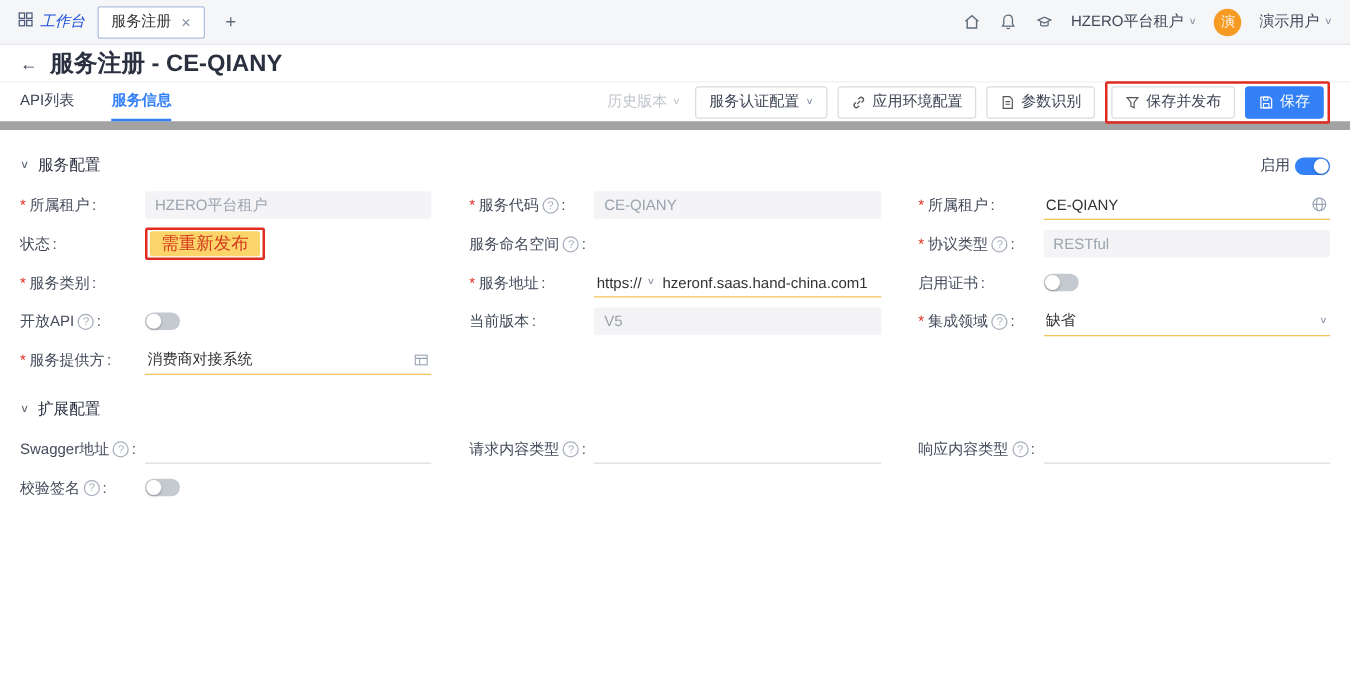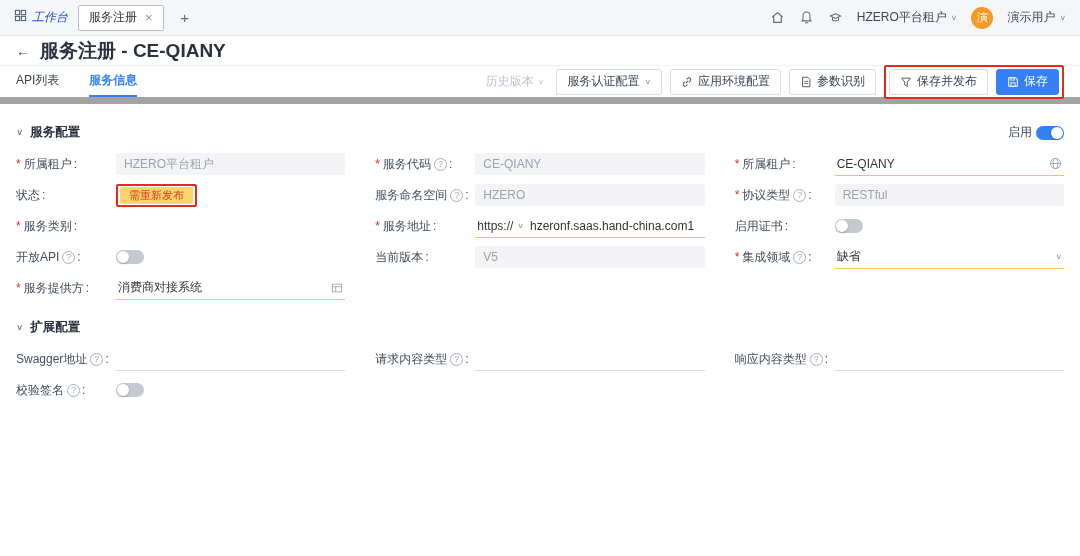--- a/index.html
+++ b/index.html
@@ -56,21 +56,21 @@
     font-family:inherit; cursor:pointer; white-space:nowrap;
   }
   .btn.primary { background:var(--primary); border-color:var(--primary); color:#fff; }
   .red-note { border:2px solid var(--annotation-red); border-radius:2px; }
   .btn-note { display:inline-flex; align-items:center; gap:8px; padding:2px 3px; }
 
   
   .content { flex:1; background:#fff; padding:8px 16px 0; overflow:hidden; }
   .section-head { display:flex; align-items:center; gap:7px; padding:12px 0 10px; }
   .sec-caret { font-size:10px; color:#5f6b7a; cursor:pointer; transform:scaleY(.85); }
-  .sec-title { font-weight:bold; font-size:12.5px; color:#2b3040; }
+  .sec-title { font-weight:normal; font-size:12.5px; color:#2b3040; }
   .enable-wrap { margin-left:auto; display:flex; align-items:center; gap:4px; color:#3c4354; }
 
   .form-grid {
     display:grid; grid-template-columns:1fr 1fr 1fr; column-gap:30px; row-gap:5px; margin-bottom:6px;
   }
   .field { display:flex; align-items:center; min-height:26px; }
   .flabel { display:flex; align-items:center; width:100px; flex-shrink:0; color:#444b5a; }
   .flabel::after { content:":"; margin-left:2px; }
   .req::before { content:"*"; color:#e02b20; margin-right:3px; }
   .help {
@@ -88,21 +88,21 @@
     flex:1; min-width:0; border:none; outline:none; background:transparent;
     font:inherit; color:#333; height:21px; padding:0 2px;
   }
   .prefix { color:#333; padding-left:2px; white-space:nowrap; }
   .sel-value { flex:1; color:#333; padding-left:2px; }
   .end-icon { display:flex; align-items:center; flex-shrink:0; padding-right:2px; cursor:pointer; }
 
   .badge-note { display:inline-block; padding:1px 2px; }
   .status-badge {
     display:inline-block; background:var(--badge-bg); color:var(--badge-text);
-    padding:1px 9px; border-radius:2px; font-size:11px; white-space:nowrap;
+    padding:1px 9px; border-radius:2px; font-size:14px; white-space:nowrap;
   }
 
   .switch { width:28px; height:14px; border-radius:8px; background:#c5c9d0; position:relative; cursor:pointer; flex-shrink:0; }
   .switch::after {
     content:""; position:absolute; top:1px; left:1px; width:12px; height:12px;
     background:#fff; border-radius:50%; box-shadow:0 1px 2px rgba(0,0,0,.25);
   }
   .switch.on { background:var(--primary); }
   .switch.on::after { left:auto; right:1px; }
 </style>
@@ -289,23 +289,20 @@
           <span class="red-note badge-note">
             <span class="status-badge">需重新发布</span>
           </span>
         </div>
       </div>
       <div class="field">
         <label class="flabel">
             <span>服务命名空间</span>
             <span class="help">?</span>
           </label>
-        <div class="fcontrol">
-            <div class="box-disabled">HZERO</div>
-          </div>
       </div>
       <div class="field">
         <label class="flabel">
             <span class="req"></span>
             <span>协议类型</span>
             <span class="help">?</span>
           </label>
         <div class="fcontrol">
             <div class="box-disabled">RESTful</div>
           </div>

